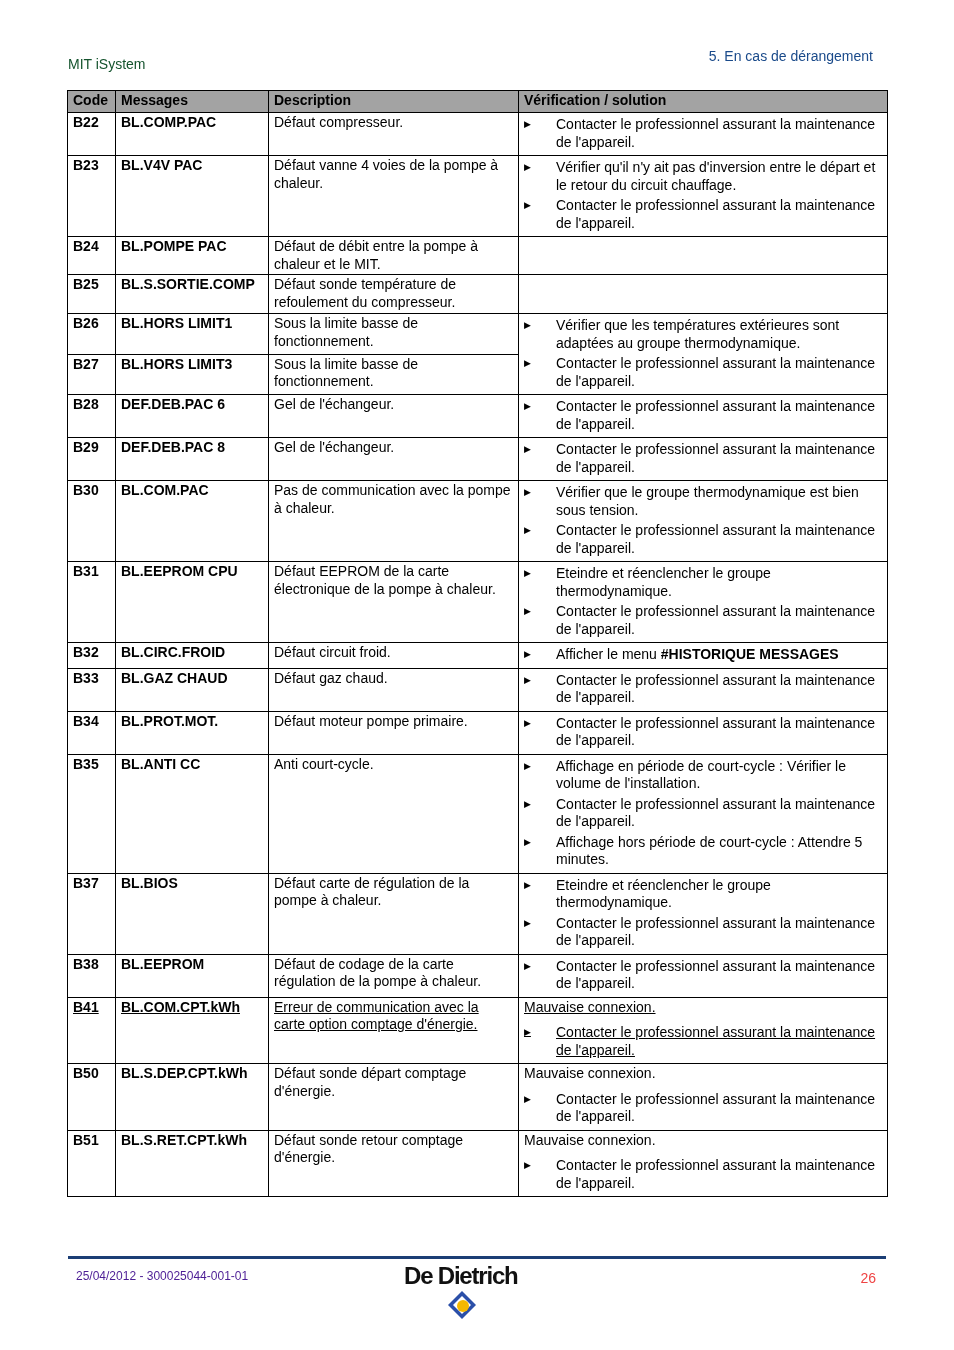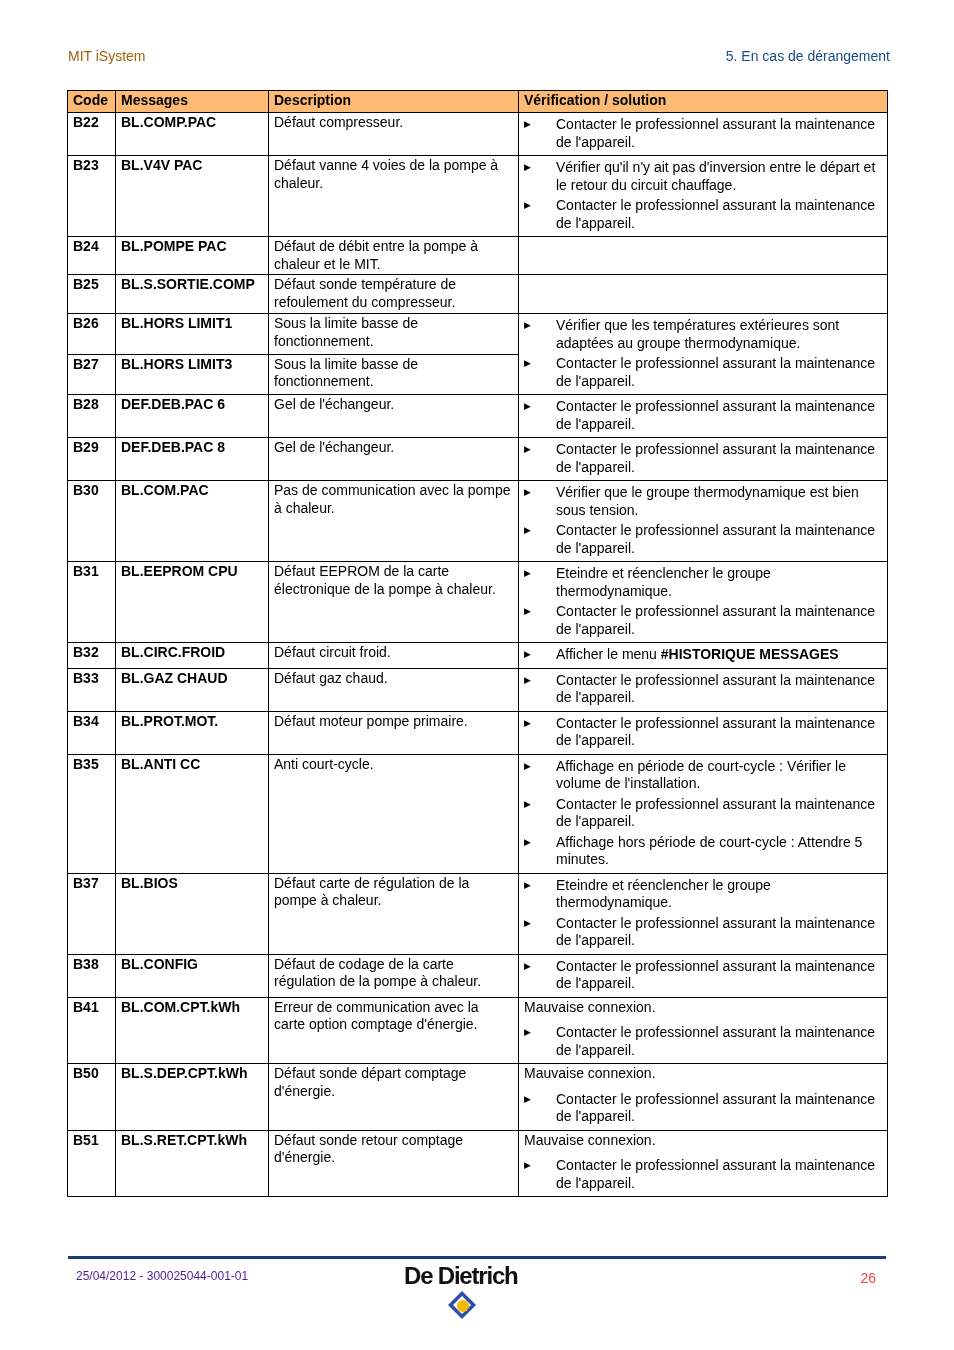--- a/index.html
+++ b/index.html
@@ -1,21 +1,21 @@
 <!DOCTYPE html>
 <html><head>
 <meta charset="utf-8">
 <style>
   html, body { margin:0; padding:0; background:#ffffff; }
   body { width:954px; height:1350px; position:relative; font-family:"Liberation Sans", sans-serif; color:#000; overflow:hidden; }
-  .hdr-left { position:absolute; left:68px; top:48px; font-size:14px; color:#a16207; }
-  .hdr-right { position:absolute; right:64px; top:48px; font-size:14px; color:#1a4a8a; }
+  .hdr-left { position:absolute; left:68px; top:56px; font-size:14px; color:#14532d; }
+  .hdr-right { position:absolute; right:81px; top:48px; font-size:14px; color:#1a4a8a; }
   table.fault { position:absolute; left:67px; top:90px; width:820px; border-collapse:collapse; font-size:14px; line-height:17.5px; table-layout:fixed; }
   table.fault th, table.fault td { border:1.5px solid #000; vertical-align:top; padding:1px 5px 1px 5px; }
-  table.fault th { background:#fdba74; text-align:left; font-weight:bold; padding:1px 5px; height:19px; }
+  table.fault th { background:#a3a3a3; text-align:left; font-weight:bold; padding:1px 5px; height:19px; }
   td.code, td.msg { font-weight:bold; }
   td.sol { padding:1px 0 1px 5px; }
   .bullet { display:flex; margin:2px 0 3px 0; }
   .bullet .arrow { width:32px; flex:none; font-size:9px; line-height:17.5px; }
   .bullet .txt { flex:1; }
   .note { margin:0 0 8px 0; }
   b.hl { font-weight:bold; }
   .footer-line { position:absolute; left:68px; top:1256px; width:818px; height:3px; background:#1b3e75; }
   .footer-date { position:absolute; left:76px; top:1269px; font-size:12px; color:#4c1d95; }
   .footer-page { position:absolute; right:78px; top:1270px; font-size:14px; color:#ef4444; }
@@ -217,30 +217,30 @@
             <span class="txt">Eteindre et réenclencher le groupe thermodynamique.</span>
           </div>
           <div class="bullet">
             <span class="arrow">▶</span>
             <span class="txt">Contacter le professionnel assurant la maintenance de l'appareil.</span>
           </div>
         </td>
       </tr>
       <tr style="height: 39px;">
         <td class="code">B38</td>
-        <td class="msg">BL.CONFIG</td>
+        <td class="msg">BL.EEPROM</td>
         <td class="desc">Défaut de codage de la carte régulation de la pompe à chaleur.</td>
         <td class="sol">
           <div class="bullet">
             <span class="arrow">▶</span>
             <span class="txt">Contacter le professionnel assurant la maintenance de l'appareil.</span>
           </div>
         </td>
       </tr>
-      <tr style="height: 64px;">
+      <tr style="height: 64px; text-decoration: underline;">
         <td class="code">B41</td>
         <td class="msg">BL.COM.CPT.kWh</td>
         <td class="desc">Erreur de communication avec la carte option comptage d'énergie.</td>
         <td class="sol">
           <div class="note">Mauvaise connexion.</div>
           <div class="bullet">
             <span class="arrow">▶</span>
             <span class="txt">Contacter le professionnel assurant la maintenance de l'appareil.</span>
           </div>
         </td>

